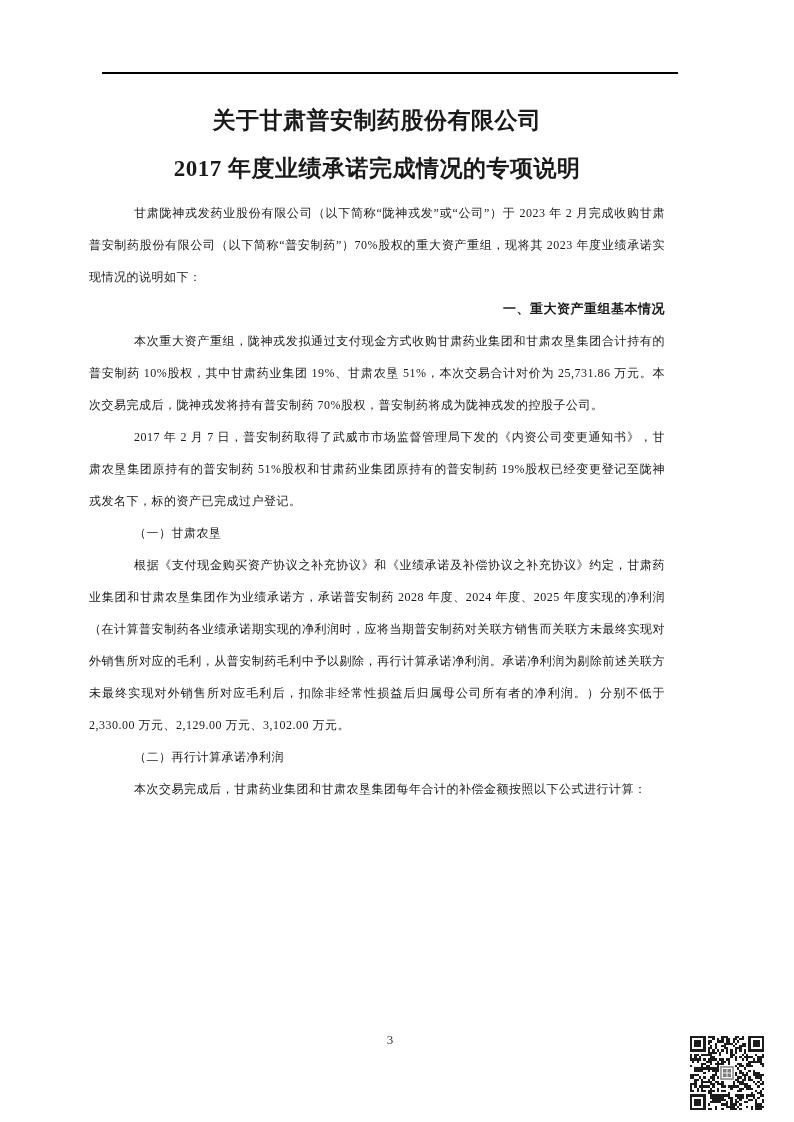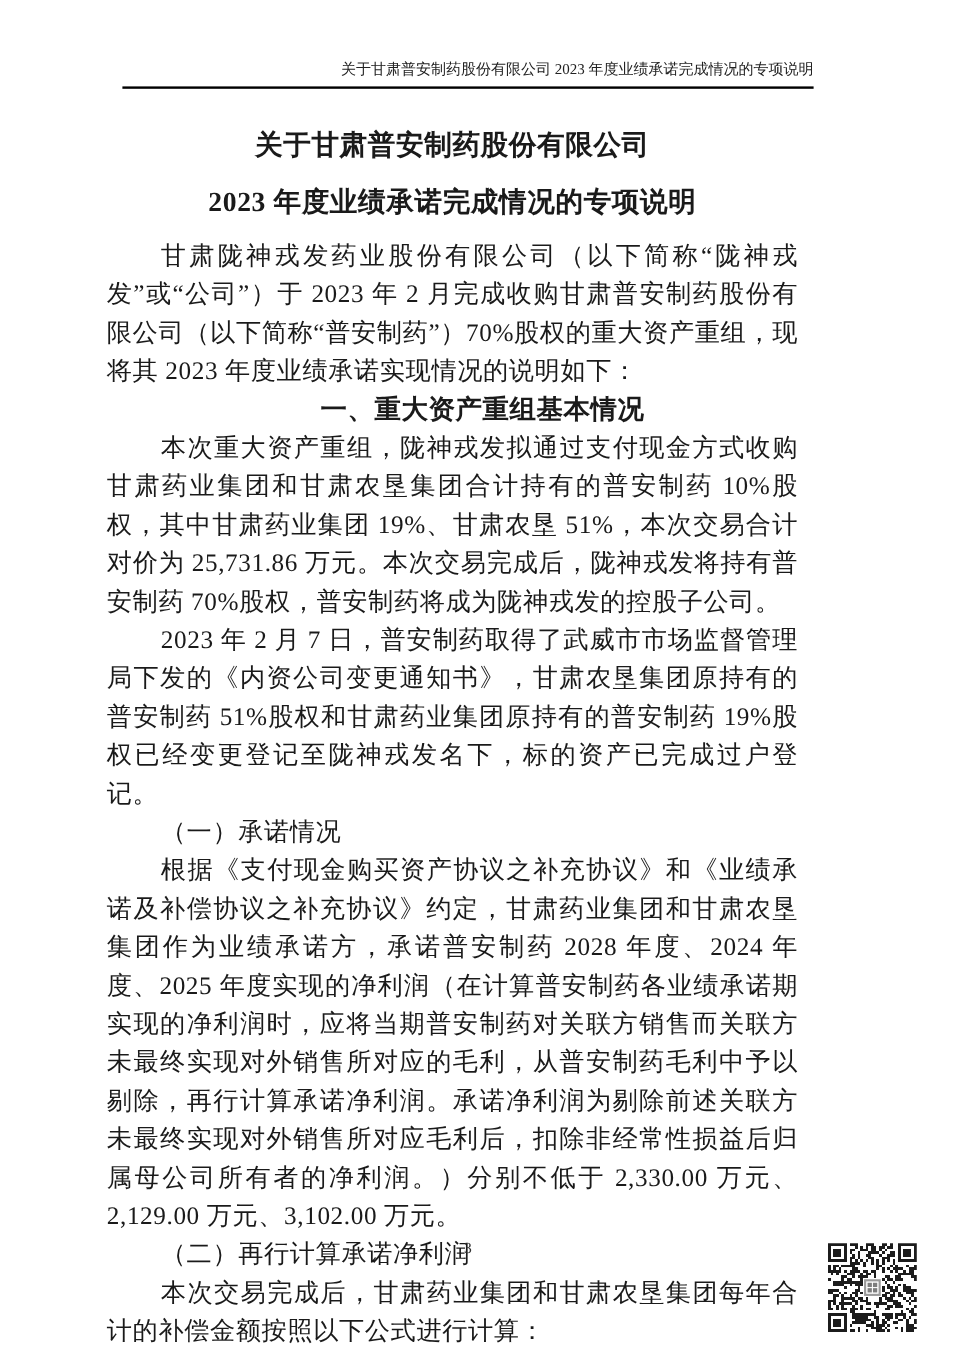--- a/index.html
+++ b/index.html
@@ -33,32 +33,32 @@
   .title-line{
     display:block;
     text-align:center;
     font-weight:bold;
     font-size:23px;
     line-height:48px;
     letter-spacing:0.5px;
   }
   .para, .section-heading, .sub-heading{
     margin:0;
-    font-size:21px;
+    font-size:12px;
     line-height:32px;
     letter-spacing:0.5px;
     text-align:justify;
     text-justify:inter-character;
   }
   .para{text-indent:45px;}
   .section-heading{
     font-weight:bold;
     text-indent:50px;
-    font-size:22px;
-    text-align:center;
+    font-size:13px;
+    text-align:right;
   }
   .sub-heading{
     text-indent:45px;
     text-align:left;
   }
   .page-number{
     position:absolute;
     top:1032px;left:102px;width:576px;
     text-align:center;
     font-size:13px;
@@ -68,41 +68,40 @@
     position:absolute;
     left:690px;top:1036px;
     width:74px;height:74px;
   }
 </style>
 </head>
 <body>
 
 <div class="page">
 
-  <div class="running-header">关于甘肃普安制药股份有限公司 2023 年度业绩承诺完成情况的专项说明</div>
 
   <div class="header-rule"></div>
 
   <div class="main">
 
     <h1 class="title">
       <span class="title-line">关于甘肃普安制药股份有限公司</span>
-      <span class="title-line">2023 年度业绩承诺完成情况的专项说明</span>
+      <span class="title-line">2017 年度业绩承诺完成情况的专项说明</span>
     </h1>
 
     <p class="para">甘肃陇神戎发药业股份有限公司（以下简称“陇神戎发”或“公司”）于 2023 年 2 月完成收购甘肃普安制药股份有限公司（以下简称“普安制药”）70%股权的重大资产重组，现将其 2023 年度业绩承诺实现情况的说明如下：</p>
 
     <h2 class="section-heading">一、重大资产重组基本情况</h2>
 
     <p class="para">本次重大资产重组，陇神戎发拟通过支付现金方式收购甘肃药业集团和甘肃农垦集团合计持有的普安制药 10%股权，其中甘肃药业集团 19%、甘肃农垦 51%，本次交易合计对价为 25,731.86 万元。本次交易完成后，陇神戎发将持有普安制药 70%股权，普安制药将成为陇神戎发的控股子公司。</p>
 
-    <p class="para">2023 年 2 月 7 日，普安制药取得了武威市市场监督管理局下发的《内资公司变更通知书》，甘肃农垦集团原持有的普安制药 51%股权和甘肃药业集团原持有的普安制药 19%股权已经变更登记至陇神戎发名下，标的资产已完成过户登记。</p>
-
-
-    <div class="sub-heading">（一）承诺情况</div>
+    <p class="para">2017 年 2 月 7 日，普安制药取得了武威市市场监督管理局下发的《内资公司变更通知书》，甘肃农垦集团原持有的普安制药 51%股权和甘肃药业集团原持有的普安制药 19%股权已经变更登记至陇神戎发名下，标的资产已完成过户登记。</p>
+
+
+    <div class="sub-heading">（一）甘肃农垦</div>
 
     <p class="para">根据《支付现金购买资产协议之补充协议》和《业绩承诺及补偿协议之补充协议》约定，甘肃药业集团和甘肃农垦集团作为业绩承诺方，承诺普安制药 2028 年度、2024 年度、2025 年度实现的净利润（在计算普安制药各业绩承诺期实现的净利润时，应将当期普安制药对关联方销售而关联方未最终实现对外销售所对应的毛利，从普安制药毛利中予以剔除，再行计算承诺净利润。承诺净利润为剔除前述关联方未最终实现对外销售所对应毛利后，扣除非经常性损益后归属母公司所有者的净利润。）分别不低于 2,330.00 万元、2,129.00 万元、3,102.00 万元。</p>
 
     <div class="sub-heading">（二）再行计算承诺净利润</div>
 
     <p class="para">本次交易完成后，甘肃药业集团和甘肃农垦集团每年合计的补偿金额按照以下公式进行计算：</p>
 
   </div>
 
   <div class="page-number">3</div>

